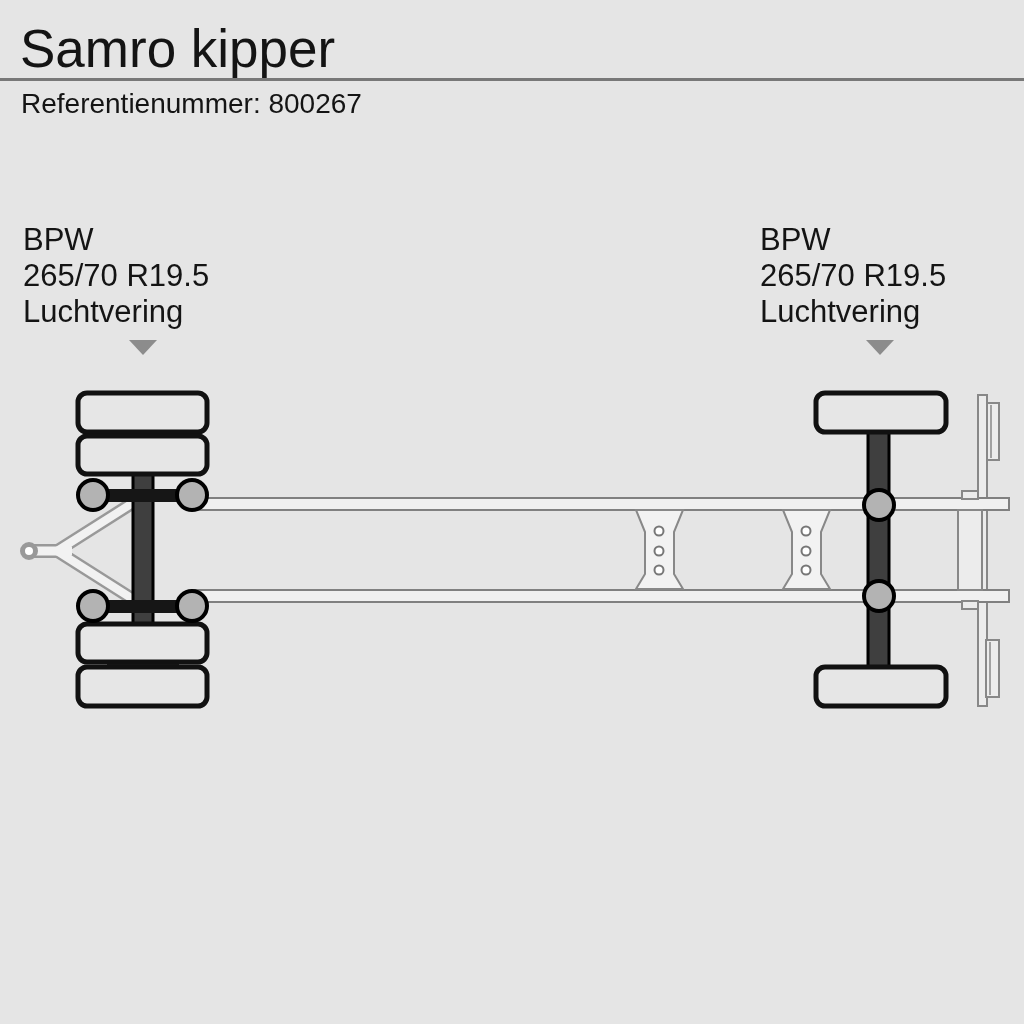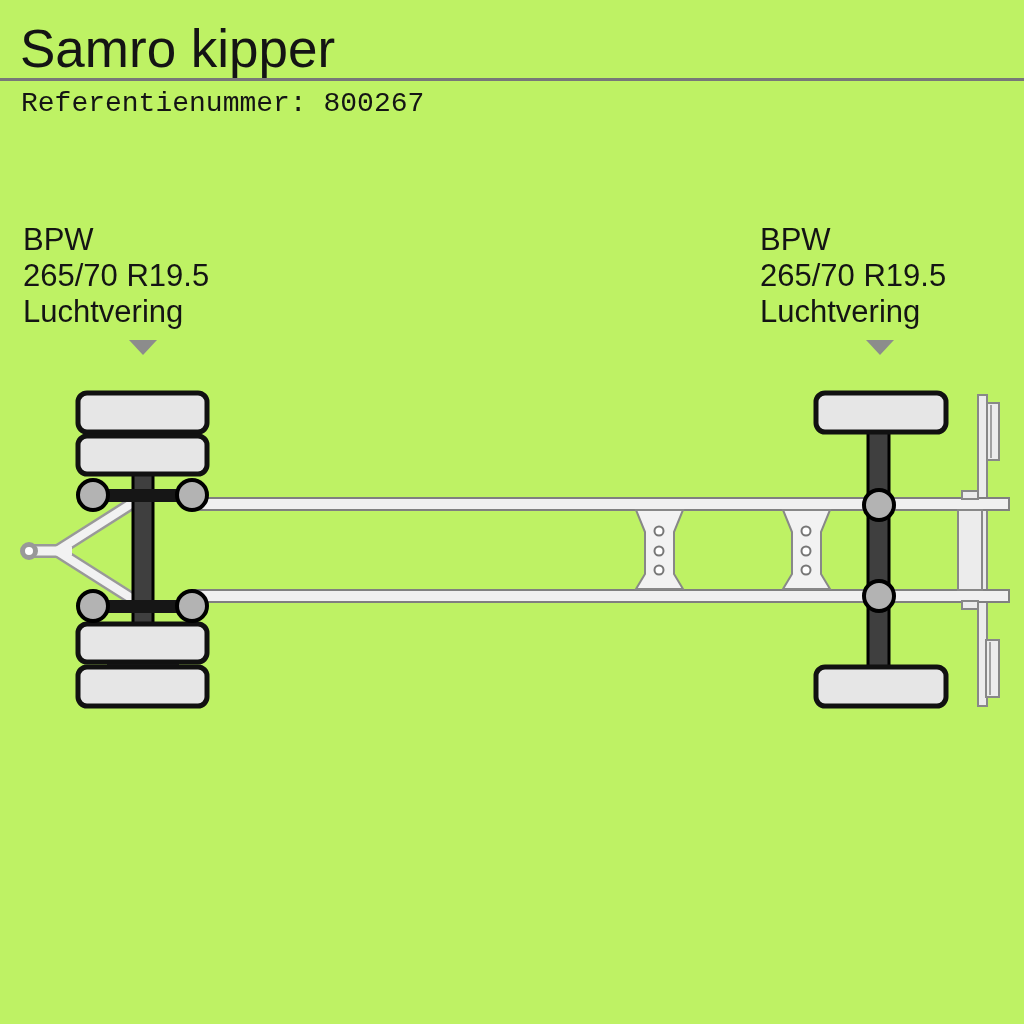--- a/index.html
+++ b/index.html
@@ -1,28 +1,28 @@
 <!DOCTYPE html>
 <html><head>
 <meta charset="utf-8">
 <style>
   html,body{margin:0;padding:0;background:#fff;}
   .page{
-    position:relative;width:1024px;height:1024px;background:#bef264;
+    position:relative;width:1024px;height:1024px;background:#e5e5e5;
     overflow:hidden;font-family:"Liberation Sans",sans-serif;color:#141414;
   }
   .page-title{
     position:absolute;left:20px;top:21px;font-size:53px;line-height:1.05;
     font-weight:400;letter-spacing:0;white-space:nowrap;
   }
   .title-divider{
     position:absolute;left:0;top:78px;width:1024px;height:3px;background:#787878;
   }
   .reference-line{
-    position:absolute;left:21px;top:89px;font-size:28px;line-height:1.1;white-space:nowrap;font-family:Liberation Mono, monospace;
+    position:absolute;left:21px;top:89px;font-size:28px;line-height:1.1;white-space:nowrap;
   }
   .diagram-svg{position:absolute;left:0;top:0;}
   .axle-label{
     position:absolute;top:222px;width:240px;text-align:left;
     font-size:31px;line-height:36px;color:#141414;
   }
   .axle-label.left{left:23px;}
   .axle-label.right{left:760px;}
   .pointer{
     width:0;height:0;margin:10px auto 0;

